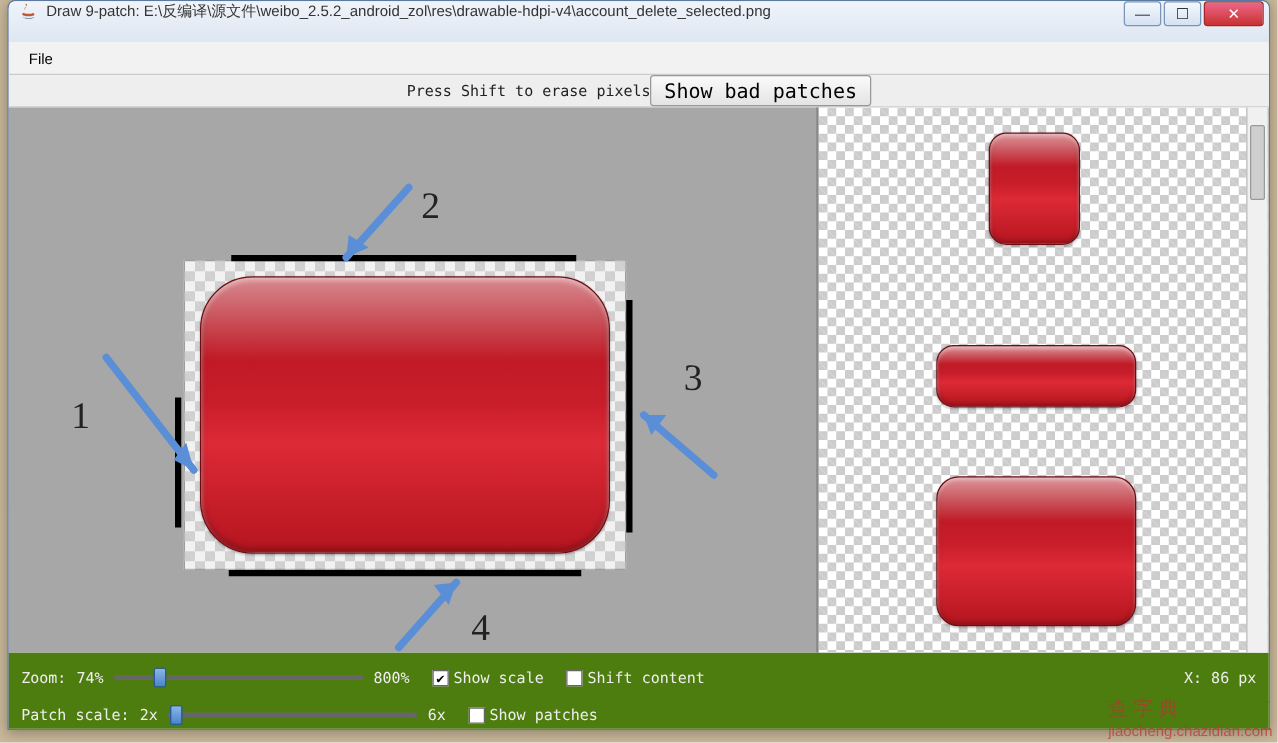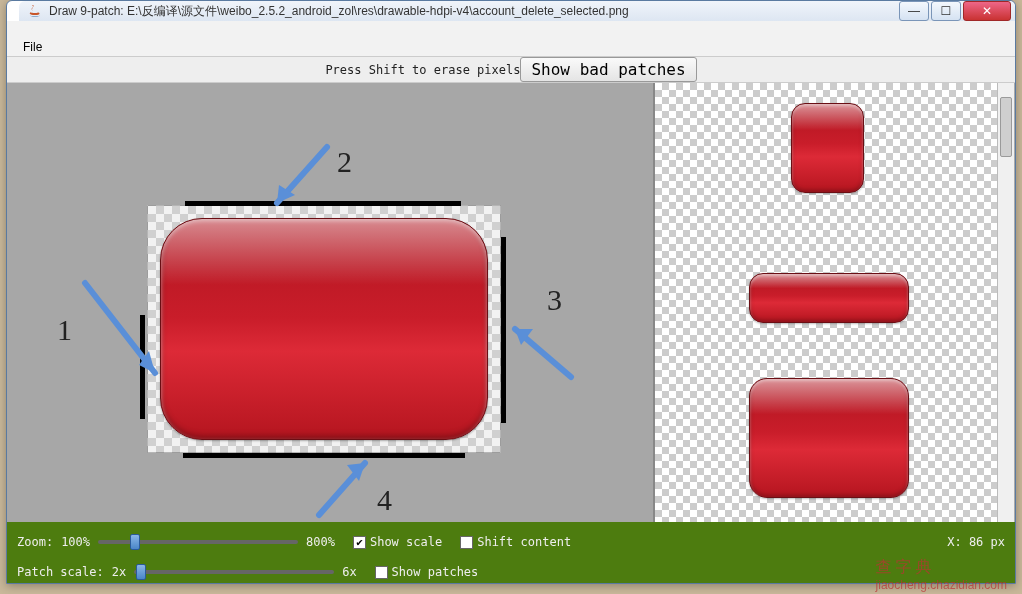--- a/index.html
+++ b/index.html
@@ -16,48 +16,47 @@
   position: absolute;
   left: 6px; top: 0; right: 6px; bottom: 10px;
   background: #fff;
   border: 1px solid #5a7aa0;
   border-radius: 6px 6px 0 0;
   box-shadow: 0 2px 10px rgba(0,0,0,.3);
   display: flex;
   flex-direction: column;
 }
 .titlebar {
-  height: 20px;
+  height: 33px;
   background: linear-gradient(#f0f4fa,#dde6f2);
   border-radius: 6px 6px 0 0;
   display: flex;
-  align-items: center;
+  align-items: flex-start;
   padding: 0 4px 0 8px;
   font-size: 12px;
   color: #333;
-  margin-left: 12px;
 }
 .titlebar .java-icon {
   width: 16px; height: 16px; margin-right: 6px;
   display: inline-flex; align-items: center; justify-content: center;
 }
 .titlebar .title { flex: 1; white-space: nowrap; overflow: hidden; }
 .winbtns { display: flex; gap: 2px; }
 .winbtn {
   width: 30px; height: 20px;
   border: 1px solid #7a95b8;
   border-radius: 3px;
   background: linear-gradient(#f4f8fd,#d5e2f2);
   display: flex; align-items: center; justify-content: center;
   font-size: 12px; color: #333;
 }
 .winbtn.close { width: 48px; background: linear-gradient(#e68,#c93232); color: #fff; border-color: #a02828;}
 .menubar {
-  height: 36px; background: #f2f2f2; border-bottom: 1px solid #ccc;
-  display: flex; align-items: flex-end; padding: 0 8px;
+  height: 26px; background: #f2f2f2; border-bottom: 1px solid #ccc;
+  display: flex; align-items: center; padding: 0 8px;
 }
 .menubar .menu-item { padding: 2px 8px; }
 .toolbar {
   height: 26px; background: #eee; border-bottom: 1px solid #ccc;
   display: flex; align-items: center; justify-content: center;
   padding: 0 6px;
 }
 .toolbar .hint { font-family: monospace; font-size: 12px; color: #222; }
 .btn {
   background: linear-gradient(#fafafa,#e4e4e4);
@@ -137,21 +136,21 @@
   position: absolute; top: 2px; width: 10px; height: 16px;
   background: linear-gradient(#8ab6e8,#4a86c8); border: 1px solid #2a5a9a; border-radius: 2px;
 }
 .check { display: inline-flex; align-items: center; gap: 4px; margin-left: 10px; }
 .checkbox {
   width: 13px; height: 13px; background: #fff; border: 1px solid #666;
   display: inline-flex; align-items: center; justify-content: center; font-size: 11px; color: #000;
 }
 .spacer { flex: 1; }
 .watermark {
-  position: absolute; right: 15px; bottom: 2px; color: #b33; font-size: 12px; opacity: .7;
+  position: absolute; right: 4px; bottom: 2px; color: #b33; font-size: 12px; opacity: .7;
   font-family: sans-serif;
 }
 .watermark .cn { font-size: 16px; letter-spacing: 4px; }
 </style>
 </head>
 <body>
 
 <div class="window">
 
   <div class="titlebar">
@@ -227,21 +226,21 @@
       <div class="preview" style="left:94px;top:190px;width:160px;height:50px;border-radius:14px"></div>
       <div class="preview" style="left:94px;top:295px;width:160px;height:120px;border-radius:18px"></div>
       <div class="scrollbar-v">
         <div class="thumb"></div>
       </div>
     </div>
   </div>
 
   <div class="bottombar">
     <span class="label">Zoom:</span>
-    <span class="label">100%</span>
+    <span class="label">74%</span>
     <div class="slider">
       <div class="track"></div>
         <div class="thumb" style="left:32px"></div>
     </div>
     <span class="label">800%</span>
 
     <div class="check">
       <span class="checkbox">
           <span>✔</span>
         </span>

